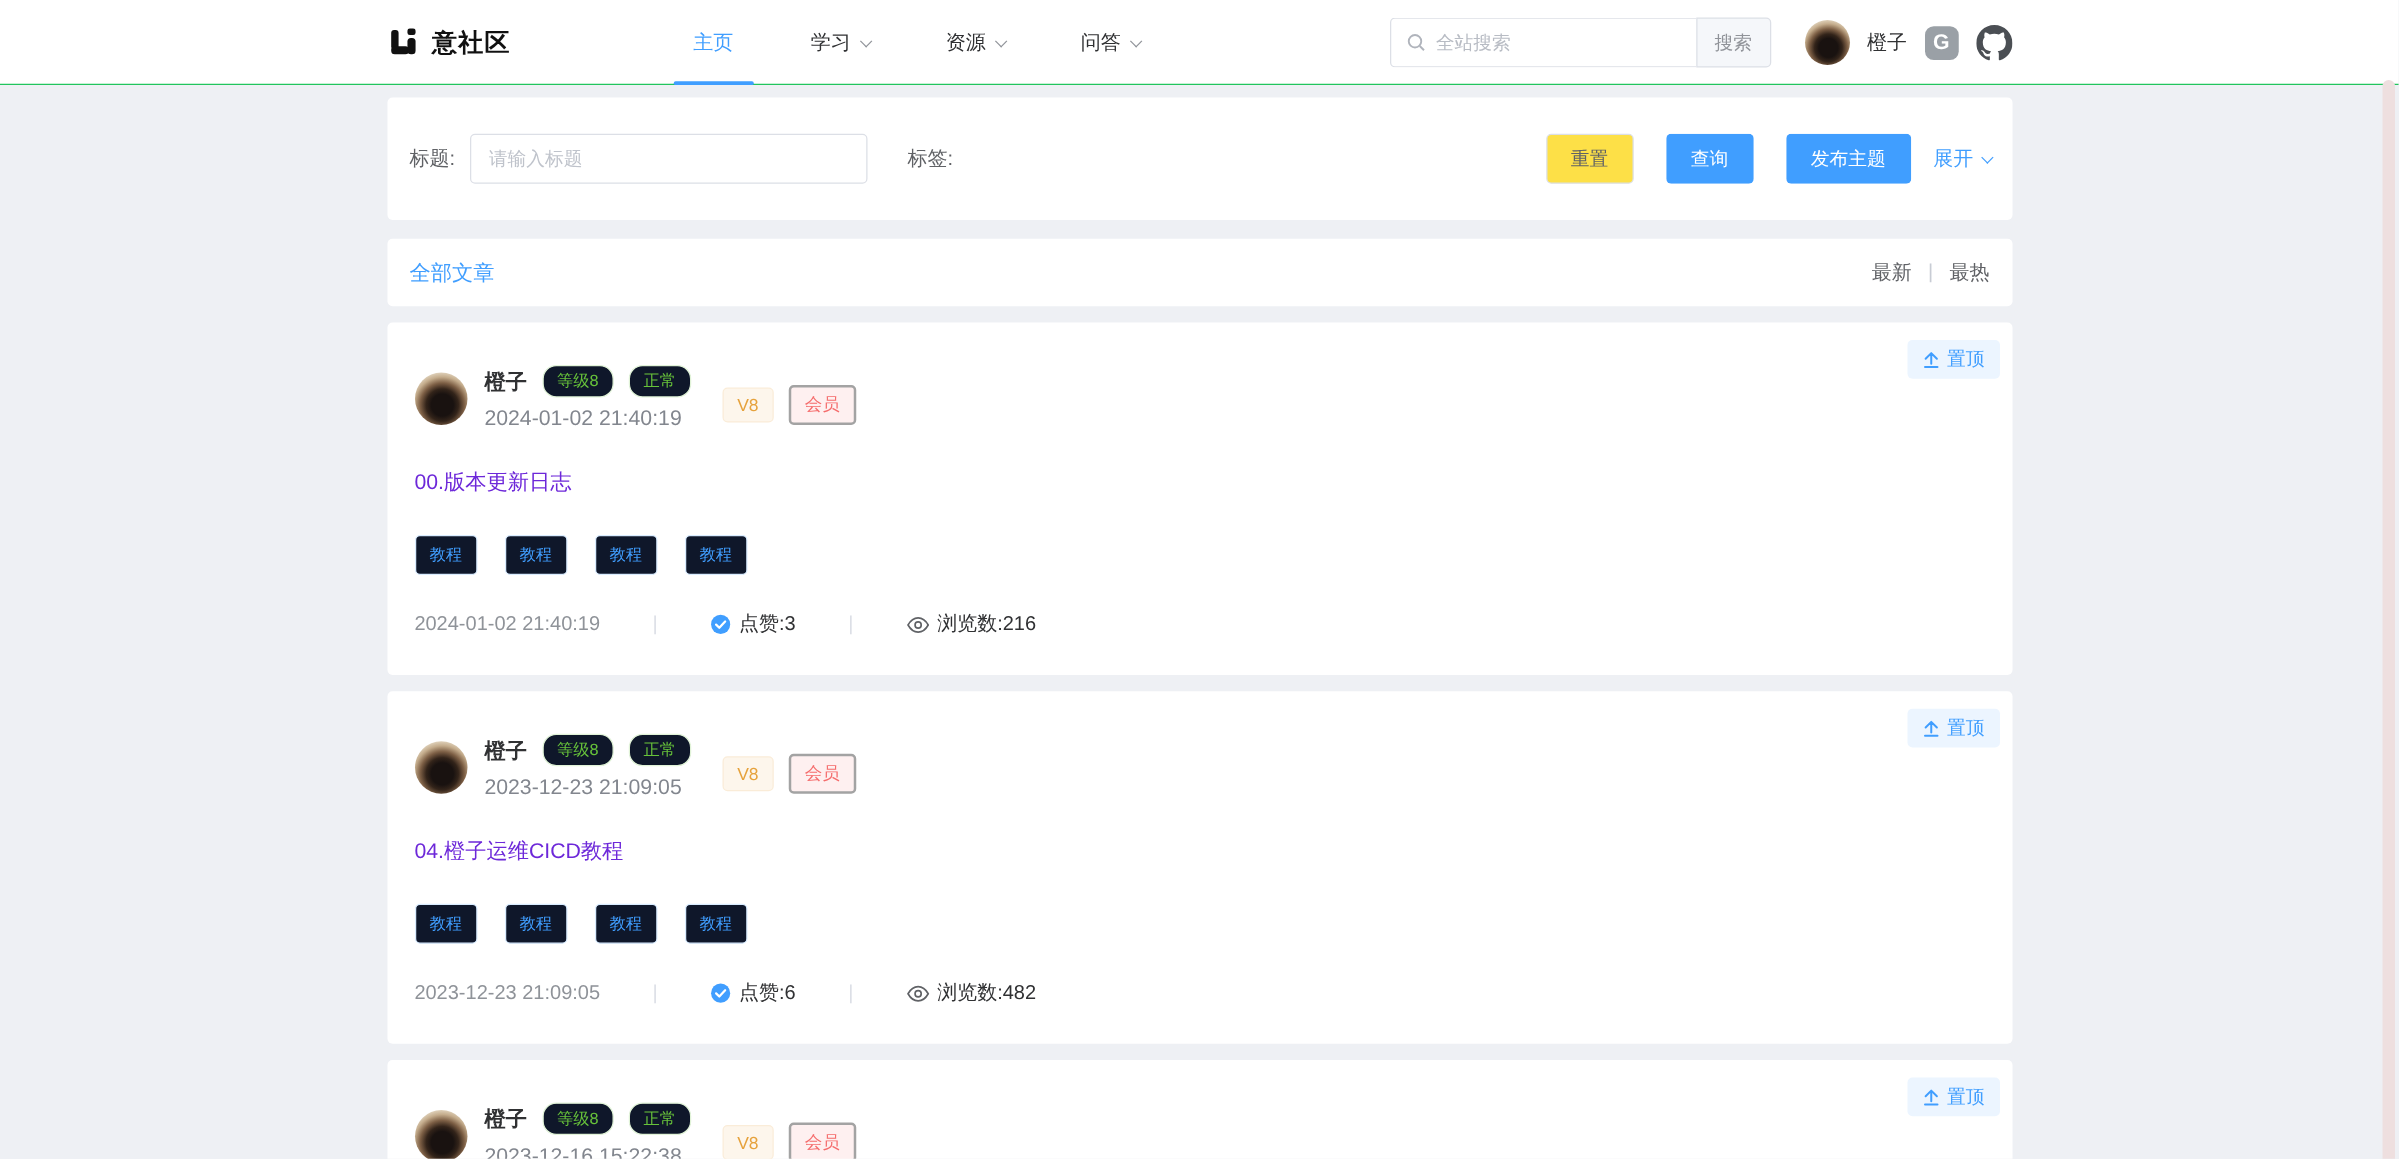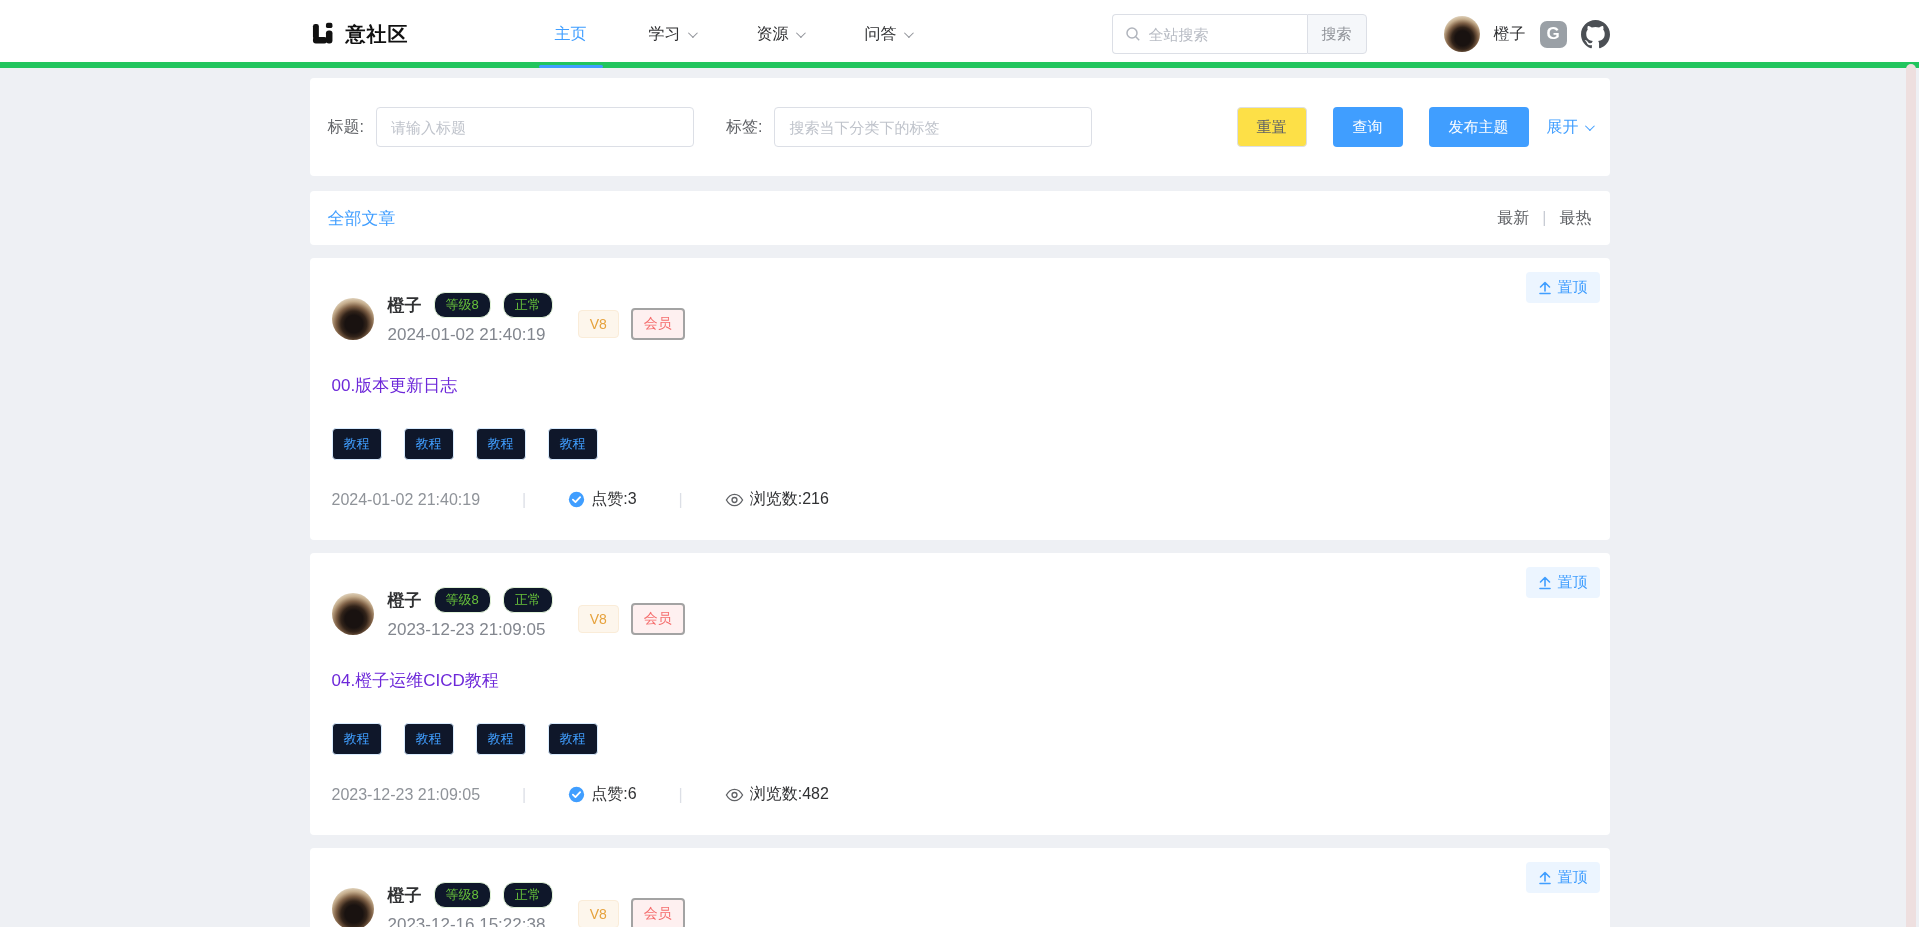--- a/index.html
+++ b/index.html
@@ -4,36 +4,36 @@
 <style>
   * { margin:0; padding:0; box-sizing:border-box; }
   html,body { width:1919px; height:927px; overflow:hidden; }
   body {
     font-family:"Liberation Sans","DejaVu Sans",sans-serif;
     background:#eef0f4; color:#303133; position:relative;
   }
   .container { width:1300px; margin:0 auto; }
 
   
-  .topbar { background:#fff; height:68px; border-bottom:6px solid #22c55e; }
+  .topbar { background:#fff; height:68px; border-bottom:1px solid #22c55e; }
   .topbar-inner { display:flex; align-items:center; height:68px; }
   .brand { display:flex; align-items:center; gap:10px; }
   .brand-name { font-size:20px; font-weight:bold; color:#111; letter-spacing:1px; }
   .nav { display:flex; align-items:center; margin-left:140px; height:68px; }
   .nav-item { position:relative; display:flex; align-items:center; gap:7px; height:68px;
     padding:0 6px; margin-right:50px; font-size:16px; color:#303133; cursor:pointer; }
   .nav-item.active { color:#409eff; }
   .nav-item.active::after { content:""; position:absolute; left:-10px; right:-10px; bottom:0;
     height:3px; background:#409eff; border-radius:2px; }
   .caret { width:7px; height:7px; border-right:1.6px solid #909399; border-bottom:1.6px solid #909399;
     transform:rotate(45deg) translateY(-2px); display:inline-block; }
   .caret.blue { border-color:#409eff; }
 
   .search-group { display:flex; margin-left:145px; }
-  .search-box { display:flex; align-items:center; width:195px; height:40px; background:#fff;
+  .search-box { display:flex; align-items:center; width:245px; height:40px; background:#fff;
     border:1px solid #dcdfe6; border-right:none; border-radius:4px 0 0 4px; padding:0 12px; gap:8px; }
   .search-box input { border:none; outline:none; flex:1; font-size:15px; color:#303133;
     font-family:inherit; background:transparent; }
   .search-box input::placeholder { color:#b8bcc4; }
   .search-btn { width:60px; height:40px; background:#f5f7fa; border:1px solid #dcdfe6;
     border-radius:0 4px 4px 0; font-size:15px; color:#909399; display:flex; align-items:center;
     justify-content:center; cursor:pointer; }
 
   .user-zone { display:flex; align-items:center; margin-left:auto; gap:14px; }
   .avatar { width:36px; height:36px; border-radius:50%;
@@ -160,21 +160,20 @@
   </div>
 </header>
 
 <main class="container">
 
   <section class="panel filter-card">
     <span class="f-label">标题:</span>
     <input class="f-input" type="text" placeholder="请输入标题" style="">
     <span class="f-gap"></span>
     <span class="f-label">标签:</span>
-    <input class="f-input" type="text" placeholder="搜索当下分类下的标签" style="">
     <div class="btns">
       <button class="btn btn-plain">重置</button>
       <button class="btn btn-primary">查询</button>
       <button class="btn btn-primary">发布主题</button>
       <span class="expand-link">
         <span>展开</span>
         <i class="caret blue"></i>
       </span>
     </div>
   </section>

